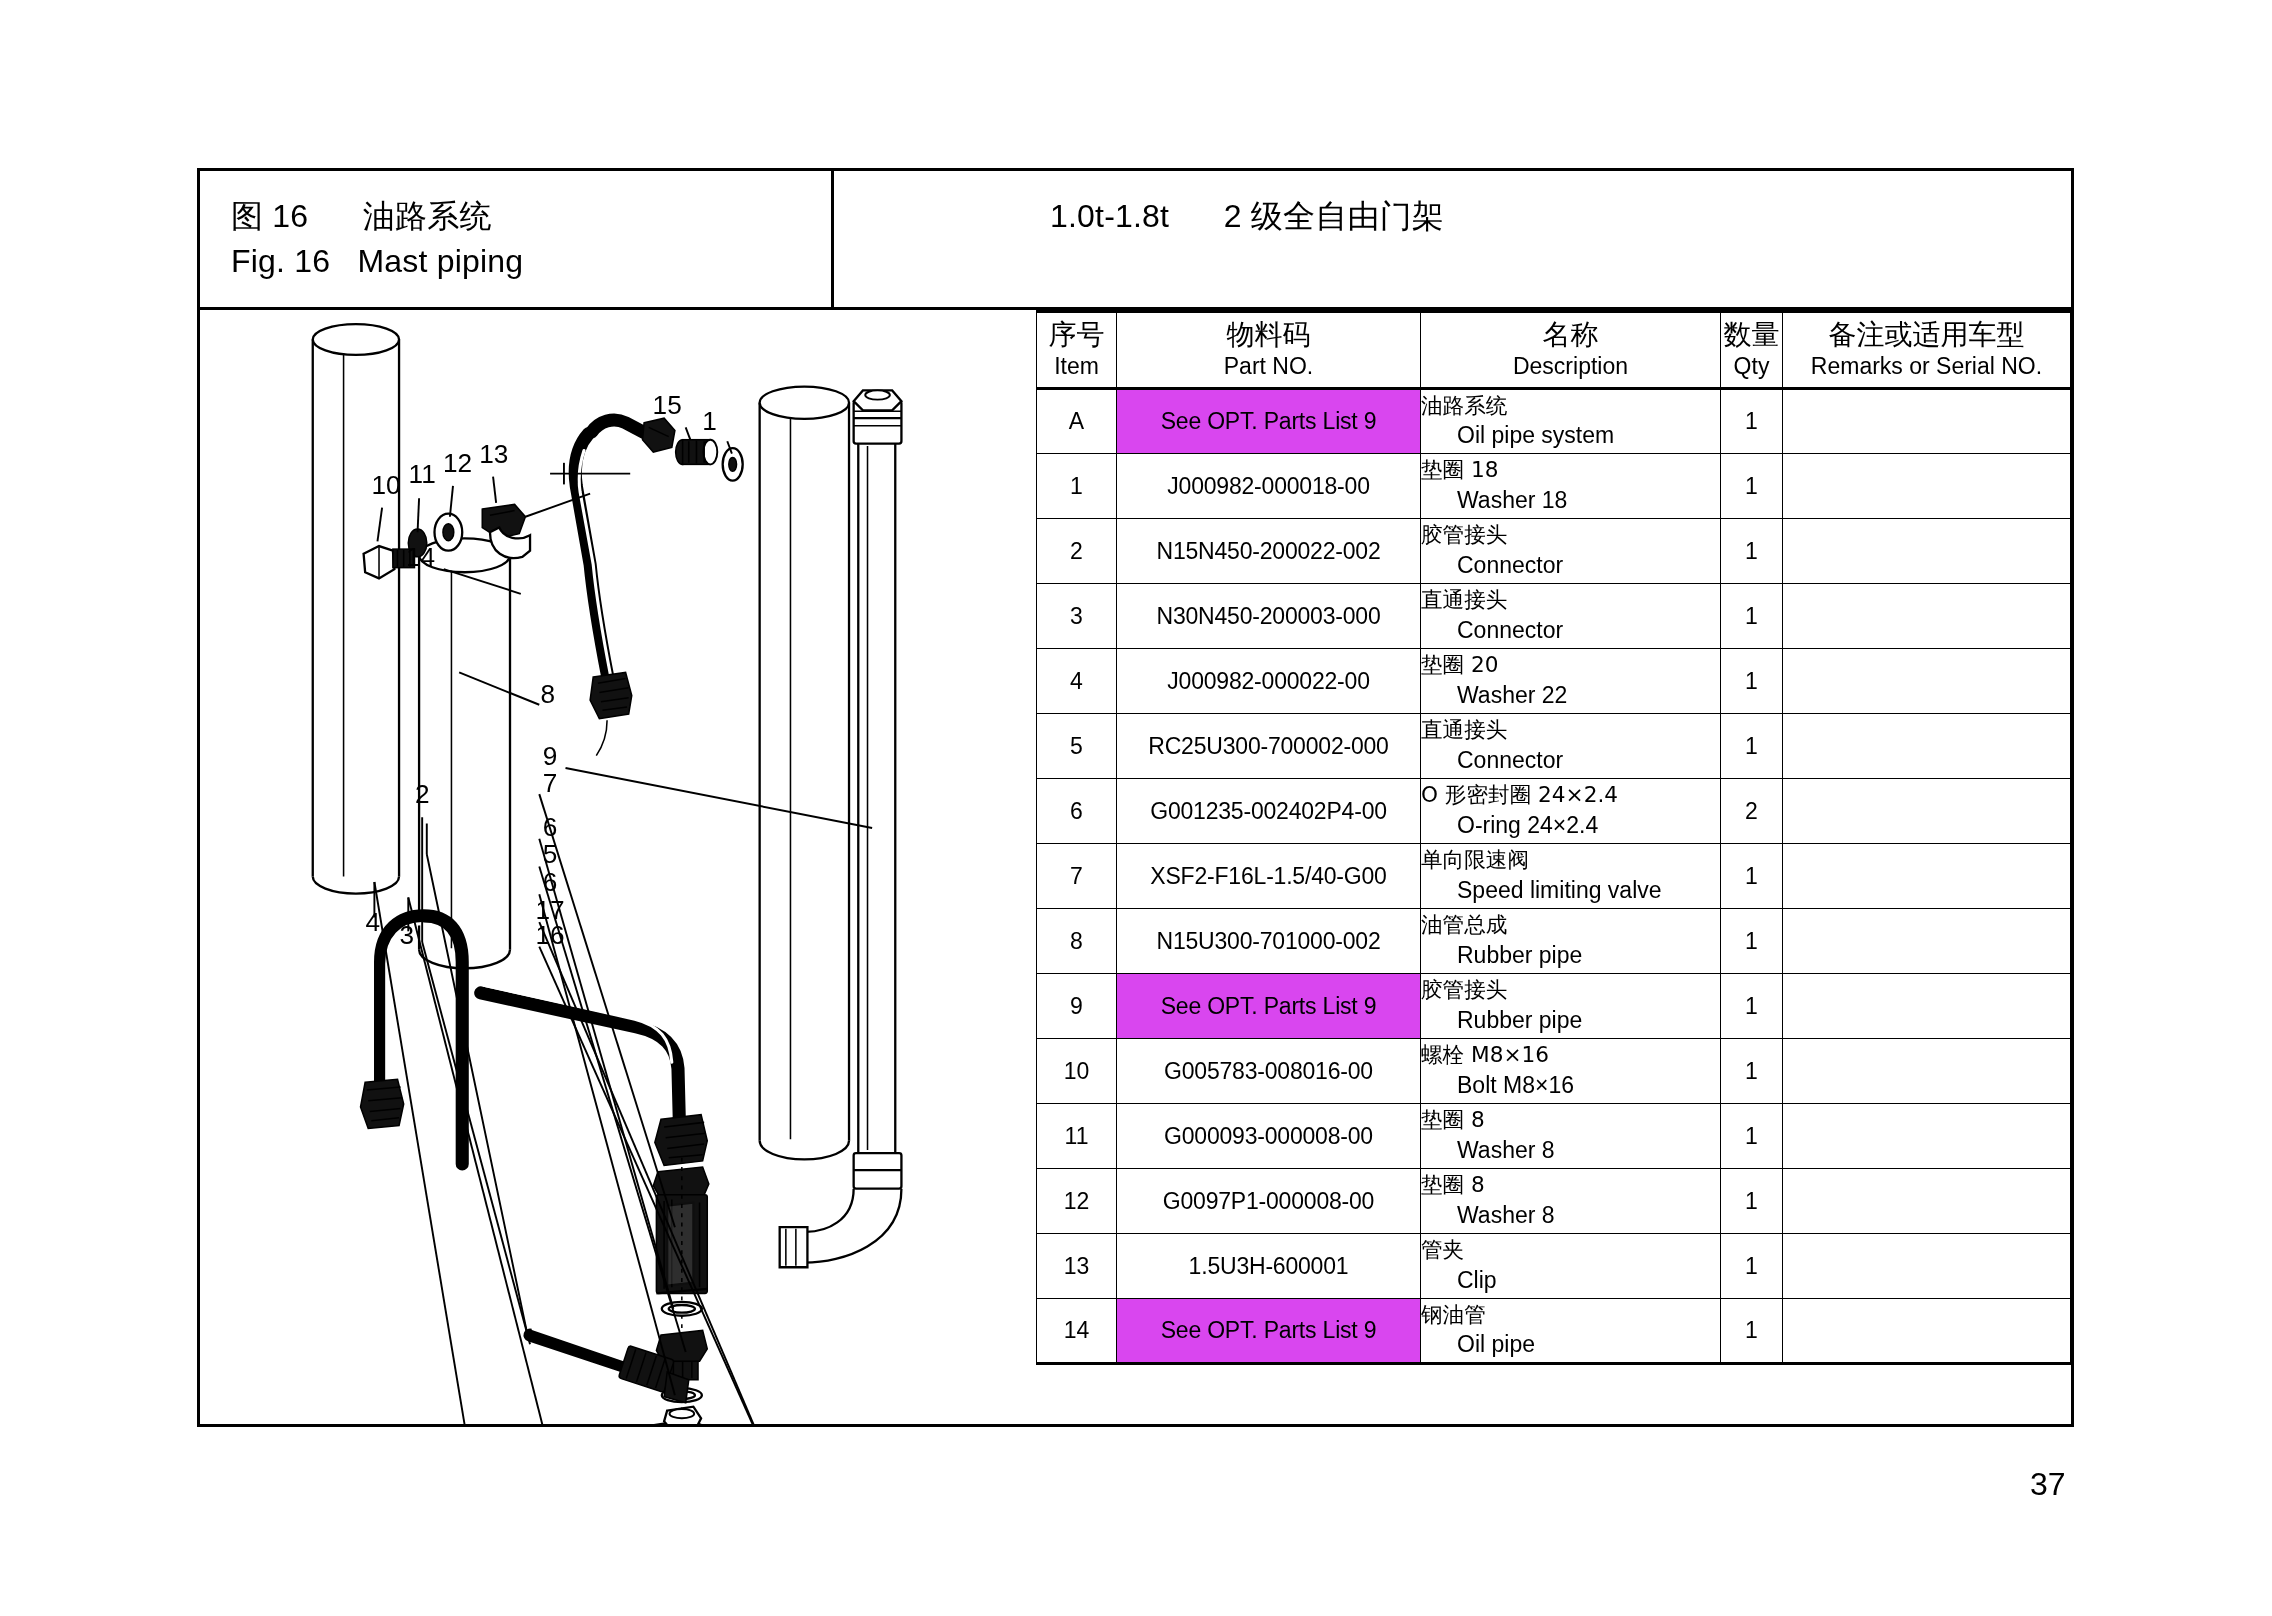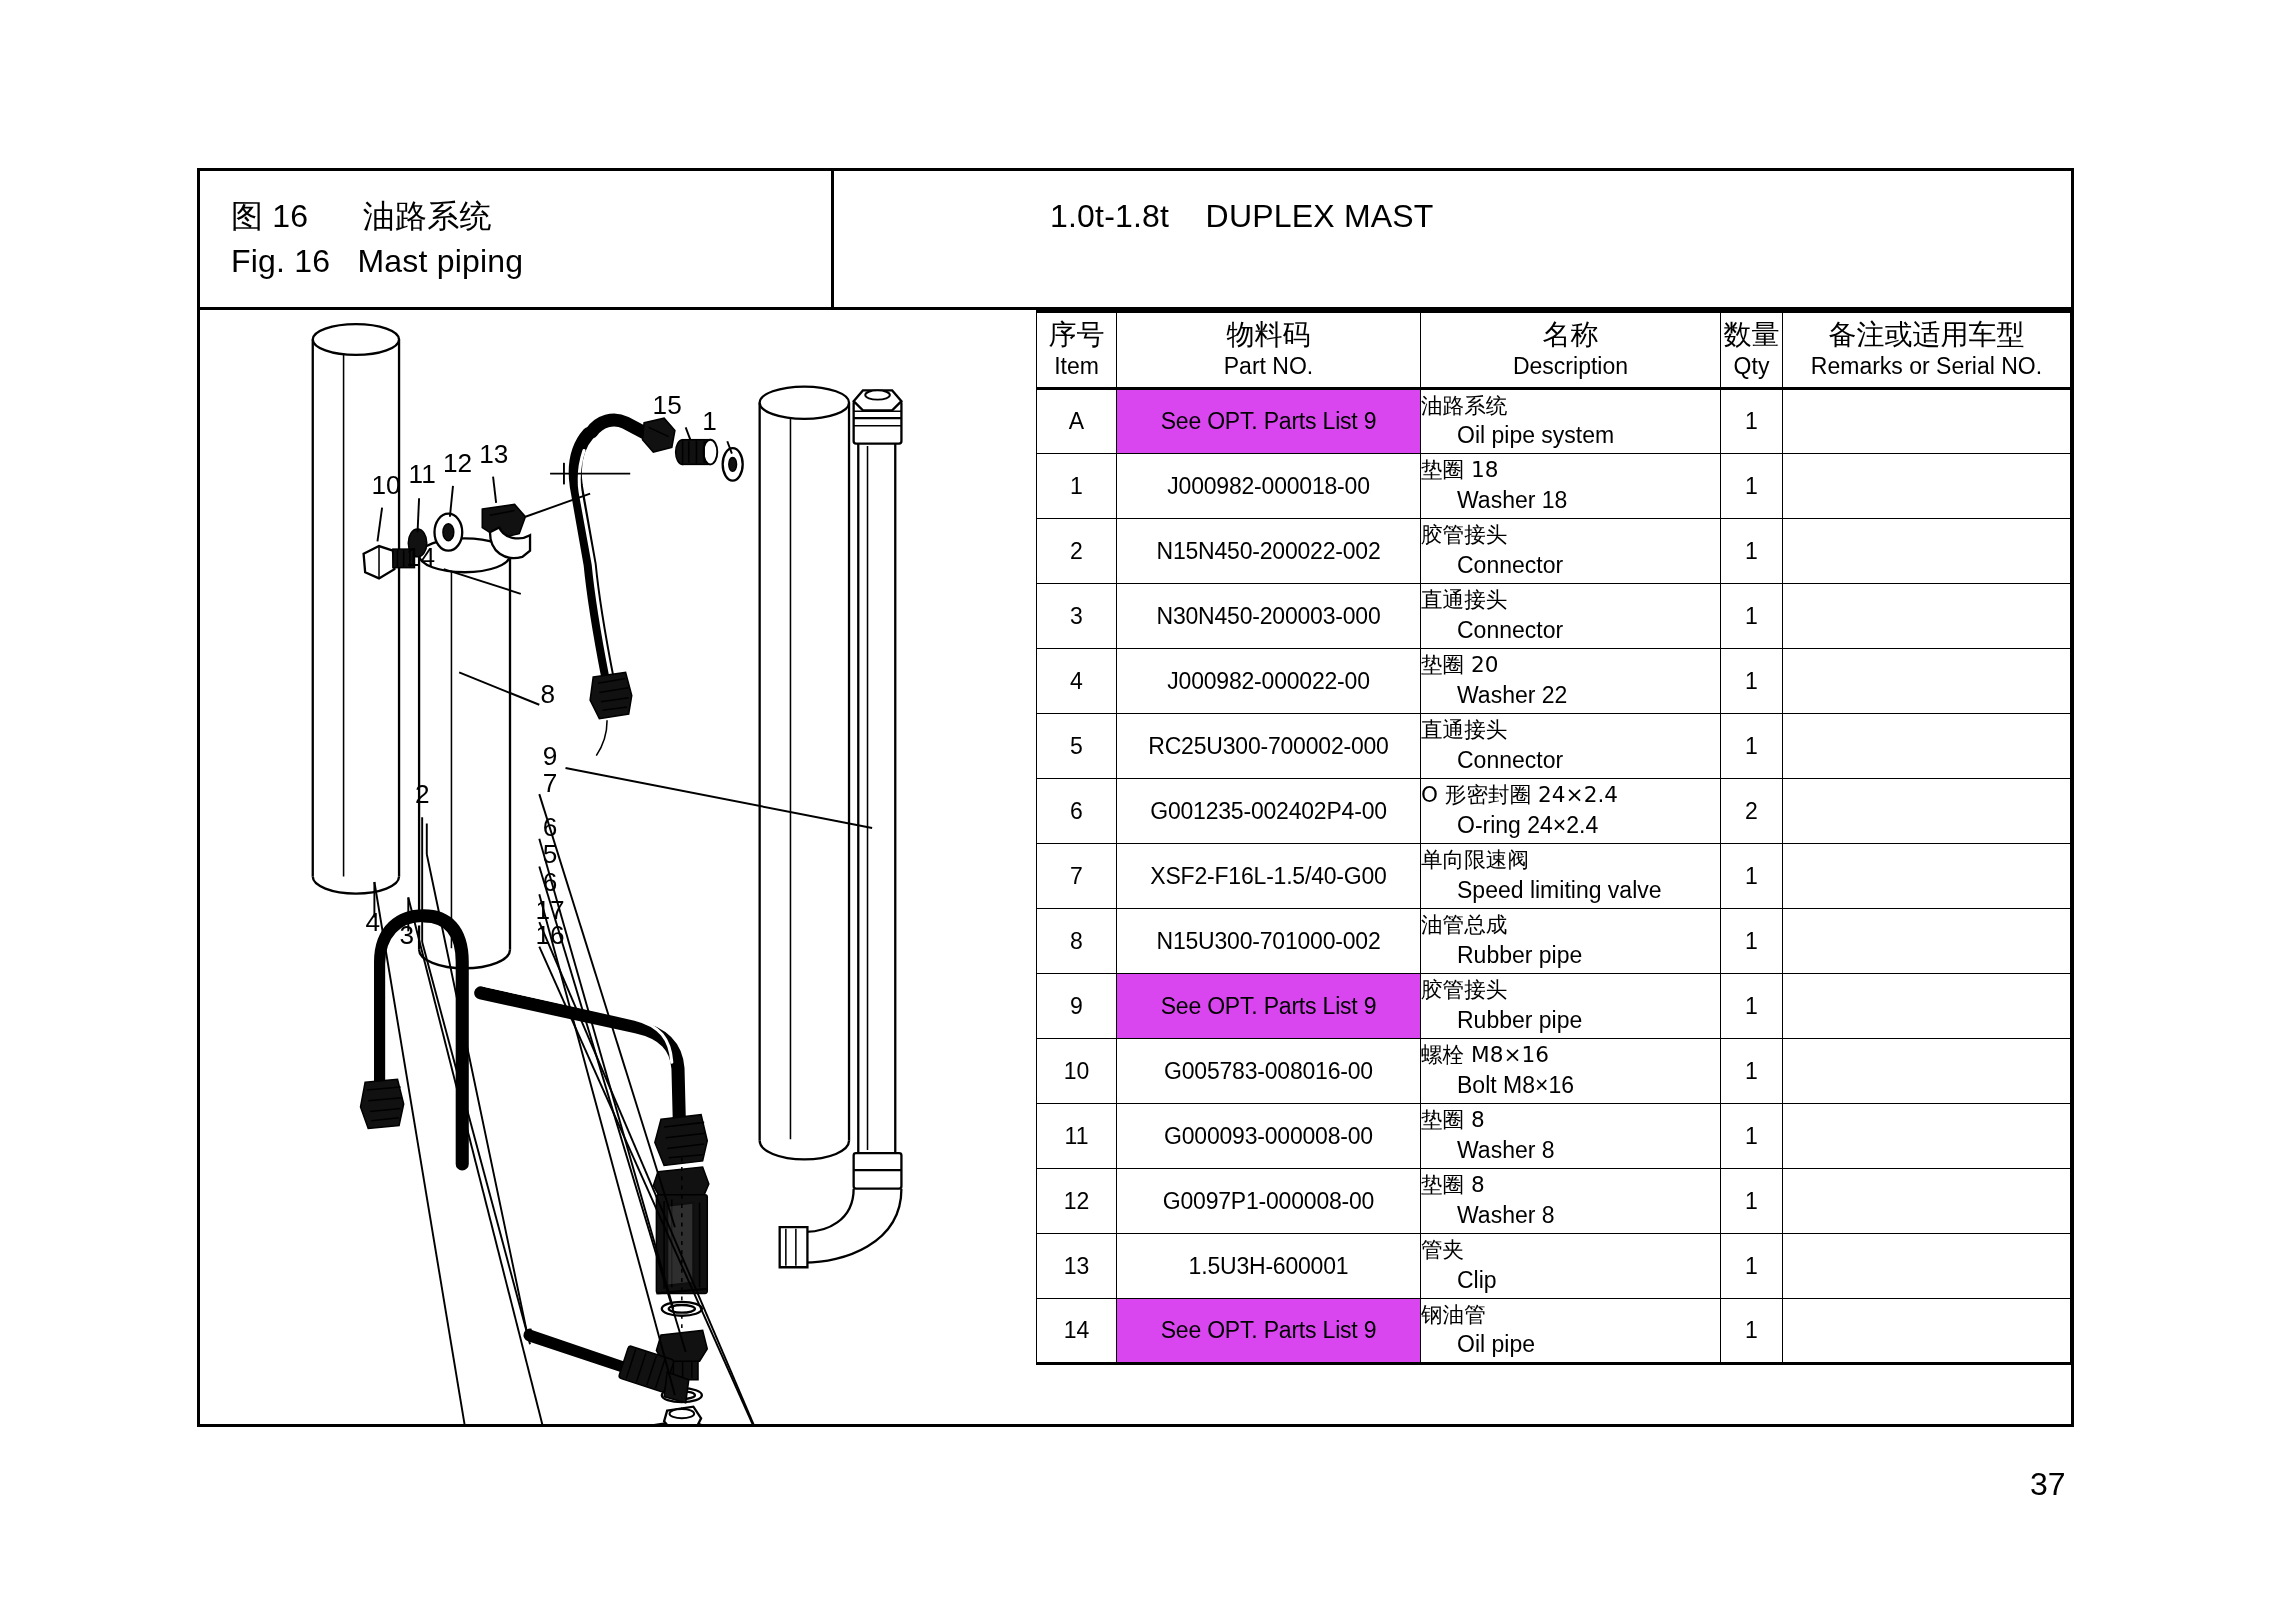--- a/index.html
+++ b/index.html
@@ -163,21 +163,21 @@
 <body>
 
 <div id="page-frame">
 
   <div id="header-band">
     <div id="header-left">
       <div class="hdr-line cjk">图 16      油路系统</div>
       <div class="hdr-line">Fig. 16   Mast piping</div>
     </div>
     <div id="header-right">
-      <div class="hdr-line">1.0t-1.8t    DUPLEX MAST</div>
+      <div class="hdr-line cjk">1.0t-1.8t      2 级全自由门架</div>
     </div>
   </div>
 
   <div id="body-area">
 
     <div id="drawing-panel">
       <svg id="drawing-svg" width="836" height="1117" viewBox="0 0 1085 1449">
         <defs>
           <style>
             .ln  { fill:none; stroke:#000; stroke-width:3; }

